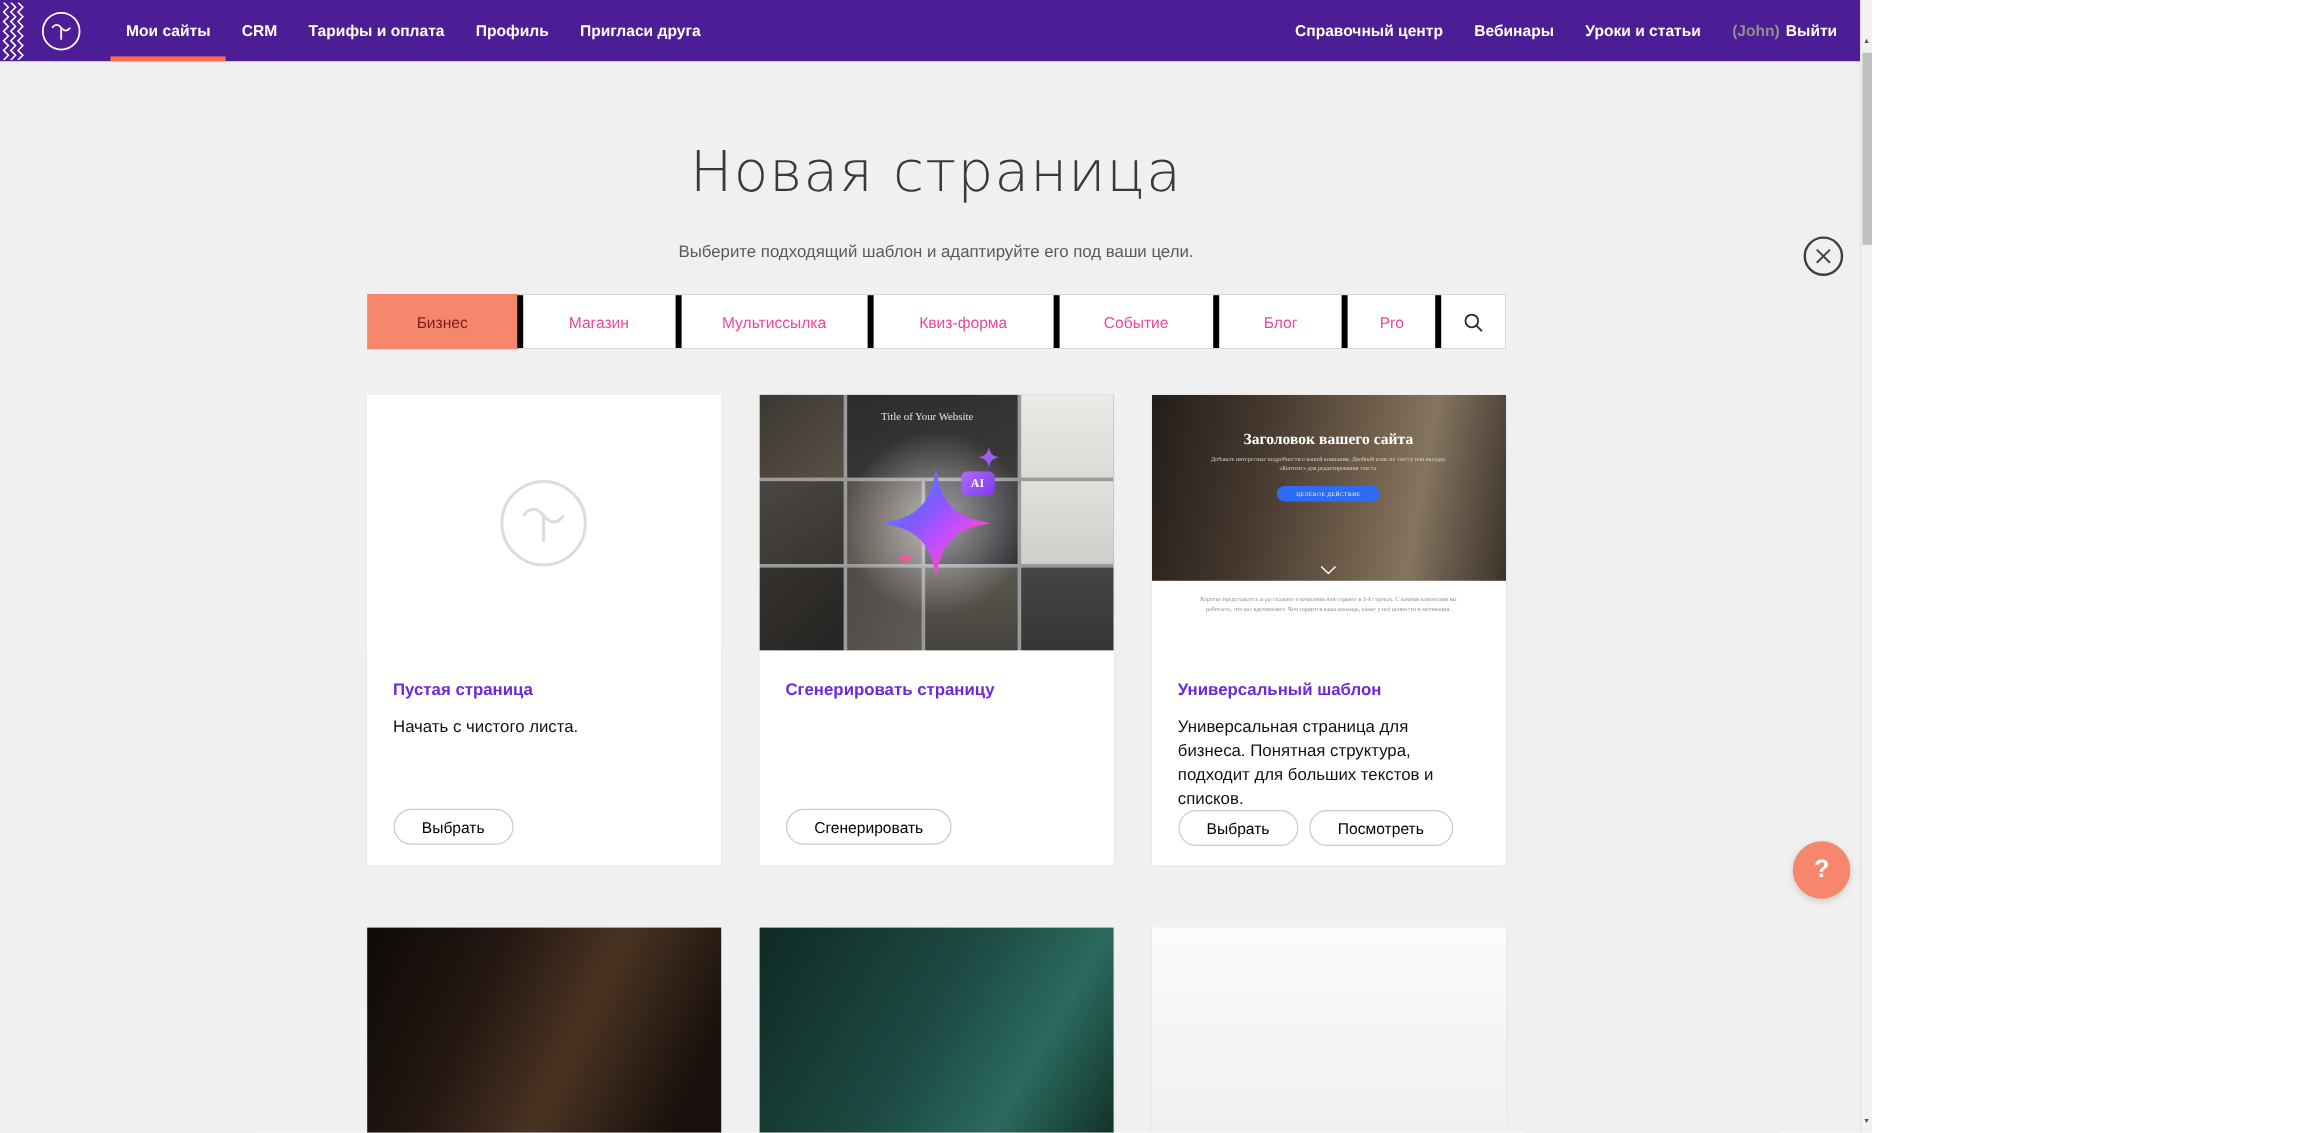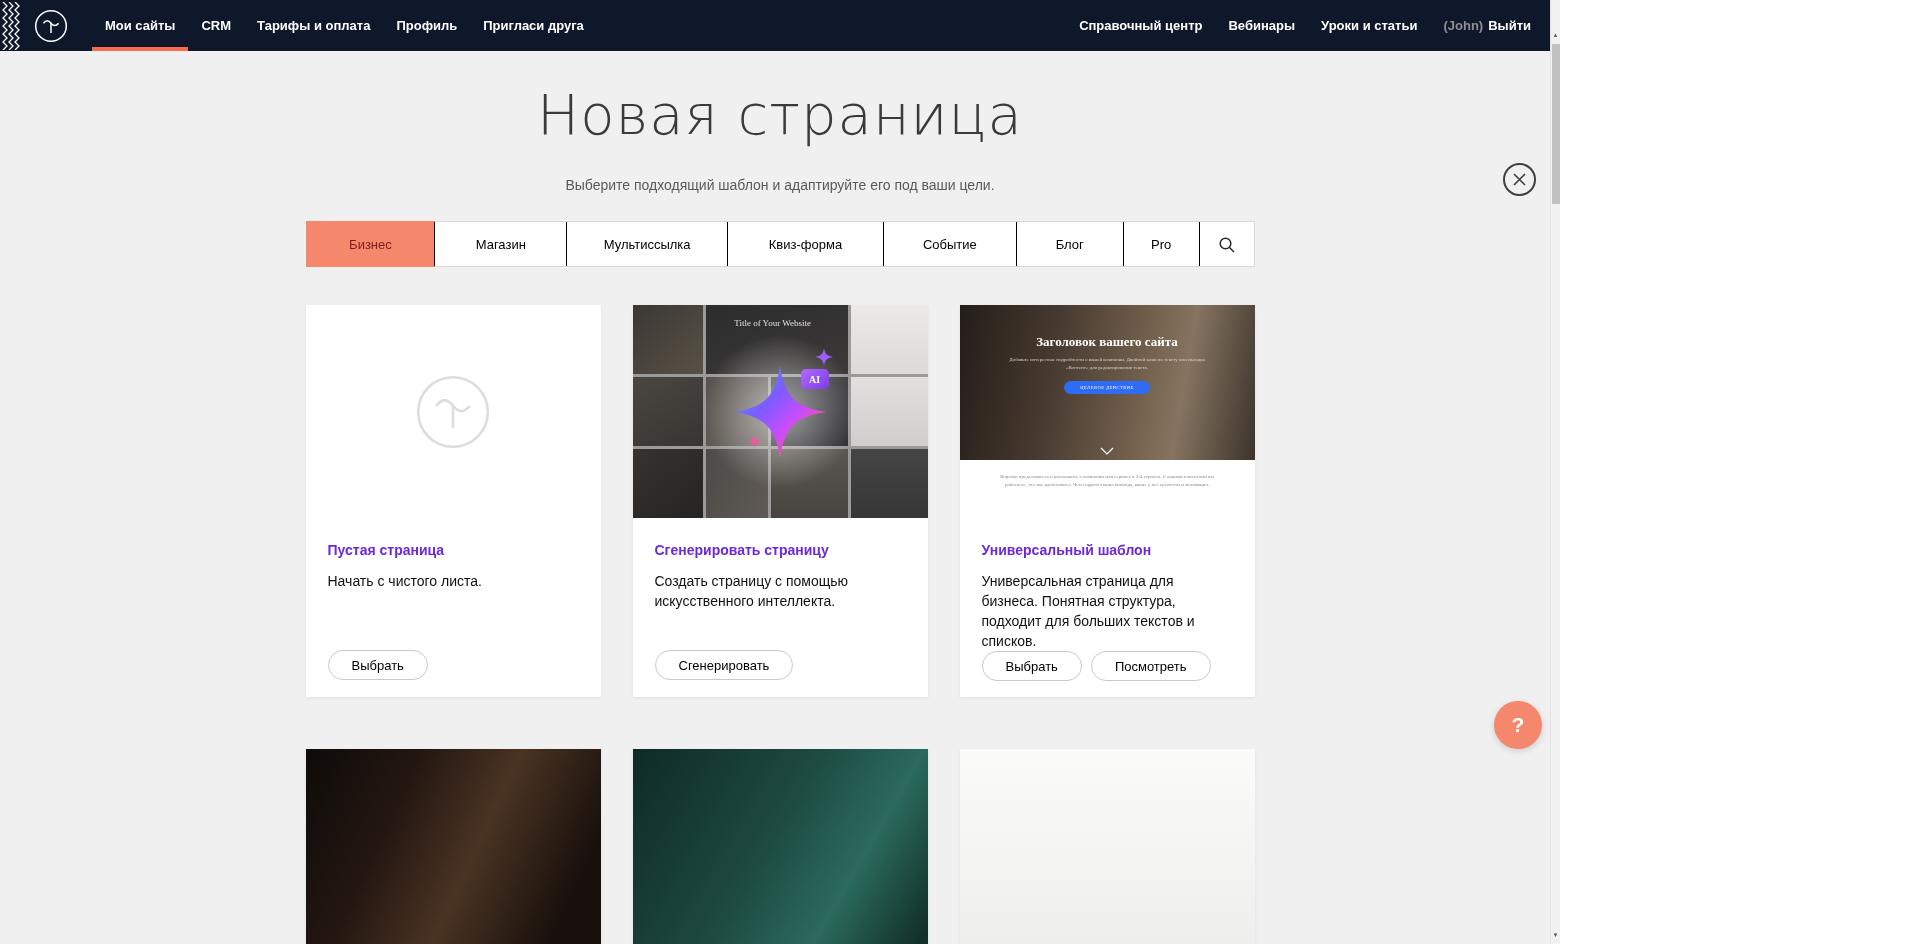--- a/index.html
+++ b/index.html
@@ -1,37 +1,37 @@
 <!DOCTYPE html>
 <html><head>
 <meta charset="utf-8">
 <style>
   * { margin:0; padding:0; box-sizing:border-box; }
   html,body { width:1919px; height:944px; background:#ffffff; font-family:"Liberation Sans", sans-serif; }
   .app { position:relative; width:1560px; height:944px; background:#f0f0f0; overflow:hidden; }
 
   
-  .navbar { position:relative; z-index:5; height:51px; background:#0f172a; display:flex; align-items:center; padding-right:16px; }
+  .navbar { position:relative; z-index:5; height:51px; background:#4c1d95; display:flex; align-items:center; padding-right:16px; }
   .doodle { width:22px; height:51px; display:flex; align-items:center; }
   .logo { margin-left:12px; width:34px; height:34px; display:block; cursor:pointer; }
   .nav-left { display:flex; height:100%; margin-left:24px; }
   .nav-item { position:relative; display:flex; align-items:center; height:100%; padding:0 13px; color:#fff; font-size:13px; font-weight:bold; text-decoration:none; cursor:pointer; white-space:nowrap; }
   .nav-item.active::after { content:""; position:absolute; left:0; right:0; bottom:0; height:4px; background:#fa6a4e; }
   .nav-right { margin-left:auto; display:flex; height:100%; }
   .user-name { color:#8f8f8f; }
   .logout { color:#fff; margin-left:5px; }
 
   
   .content { position:relative; text-align:center; }
   .close-btn { position:absolute; top:81px; right:24px; width:33px; height:33px; border-radius:50%; border:2px solid #3f3f3f; background:transparent; cursor:pointer; display:flex; align-items:center; justify-content:center; }
-  .page-title { margin-top:31px; font-size:56px; font-weight:200; letter-spacing:1px; color:#3a3a3a; font-family:"DejaVu Sans","Liberation Sans",sans-serif; }
+  .page-title { margin-top:65px; font-size:47px; font-weight:200; letter-spacing:1px; color:#3a3a3a; font-family:"DejaVu Sans","Liberation Sans",sans-serif; }
   .subtitle { margin-top:30px; font-size:14px; font-weight:400; color:#5a5a5a; }
 
   .tabs { width:949px; margin:28px auto 0; display:flex; height:46px; background:#fff; border:1px solid #d9d9d9; }
-  .tab { display:flex; align-items:center; justify-content:center; font-size:13px; color:#000000; background:#fff; border:none; border-left:1px solid #000000; cursor:pointer; font-family:inherit; }
+  .tab { display:flex; align-items:center; justify-content:center; font-size:13px; color:#ec4899; background:#fff; border:none; border-left:5px solid #000000; cursor:pointer; font-family:inherit; }
   .tab:first-child { border-left:none; }
   .tab.active { background:#f4876c; color:#7f1d1d; box-shadow:0 0 0 1px #f4876c; }
 
   
   .grid { width:949px; margin:38px auto 0; display:grid; grid-template-columns:repeat(3,295px); column-gap:32px; row-gap:52px; text-align:left; }
   .card { background:#fff; height:392px; box-shadow:0 1px 3px rgba(0,0,0,.07); display:flex; flex-direction:column; }
   .card-media { height:213px; flex:none; position:relative; overflow:hidden; cursor:pointer;font-family:Liberation Serif, serif; }
   .card-body { flex:1; padding:24px 22px 17px; display:flex; flex-direction:column; }
   .card-title { font-size:14px; font-weight:bold; color:#6d28d9; }
   .card-desc { margin-top:13px; font-size:14px; line-height:20px; color:#111; }
@@ -196,21 +196,20 @@
           <svg class="sparkle-s1" viewBox="0 0 100 100">
             <path fill="#a05cf8" d="M50 0 C55 33 67 45 100 50 C67 55 55 67 50 100 C45 67 33 55 0 50 C33 45 45 33 50 0 Z"></path>
           </svg>
           <svg class="sparkle-s2" viewBox="0 0 100 100">
             <path fill="#ff4fa0" d="M50 0 C55 33 67 45 100 50 C67 55 55 67 50 100 C45 67 33 55 0 50 C33 45 45 33 50 0 Z"></path>
           </svg>
           <div class="ai-badge">AI</div>
         </div>
         <div class="card-body">
           <div class="card-title">Сгенерировать страницу</div>
-          <div class="card-desc">Создать страницу с помощью искусственного интеллекта.</div>
           <div class="card-actions">
             <button class="pill-btn">Сгенерировать</button>
           </div>
         </div>
       </div>
 
       <div class="card">
         <div class="card-media">
           <div class="p3-hero">
             <div class="p3-title">Заголовок вашего сайта</div>

